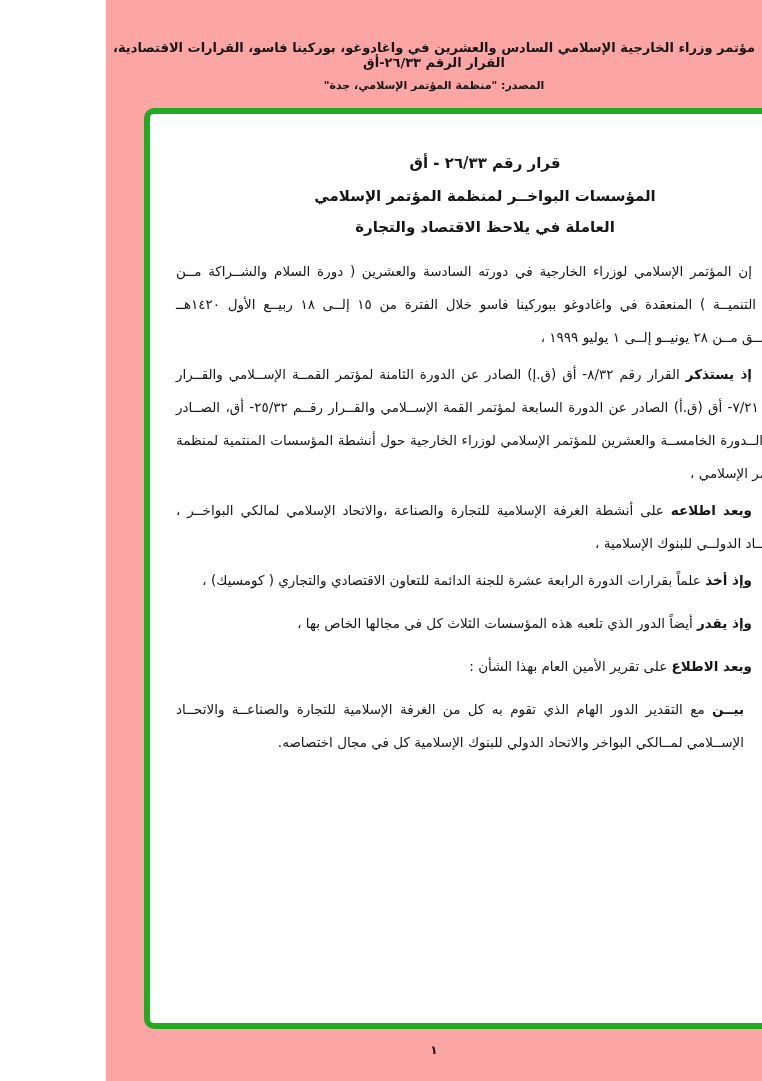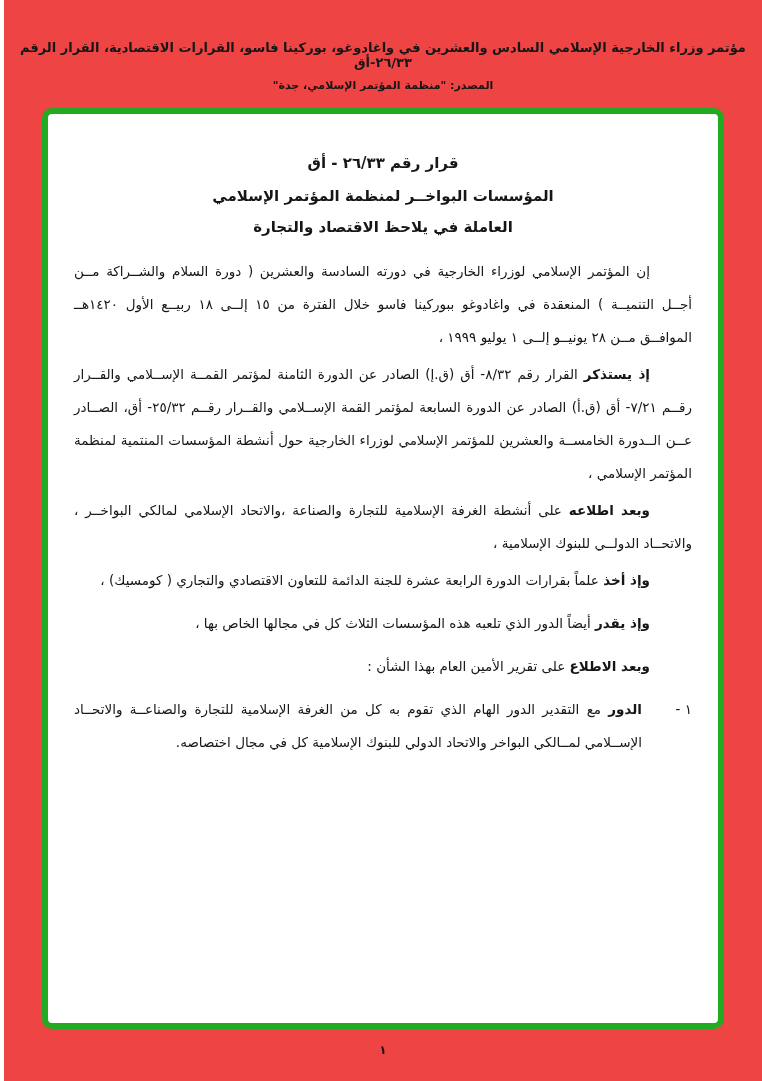--- a/index.html
+++ b/index.html
@@ -5,22 +5,22 @@
   * { margin:0; padding:0; box-sizing:border-box; }
   html, body { width:762px; height:1081px; overflow:hidden; }
   body {
     background:#ffffff;
     font-family:"DejaVu Sans", sans-serif;
     color:#161616;
     direction:rtl;
   }
   .page {
     position:relative;
-    width:758px; height:1081px;
-    background:#ef4444;
+    width:656px; height:1081px;
+    background:#fca5a5;
   }
   .doc-header {
     padding-top:40px;
     text-align:center;
   }
   .doc-header .line1 {
     font-size:13px;
     font-weight:bold;
     letter-spacing:0;
   }
@@ -111,21 +111,21 @@
 
 
       <p class="para single"><span class="lead">وإذ أخذ</span><span> علماً بقرارات الدورة الرابعة عشرة للجنة الدائمة للتعاون الاقتصادي والتجاري ( كومسيك) ،</span></p>
 
       <p class="para single"><span class="lead">وإذ يقدر</span><span> أيضاً الدور الذي تلعبه هذه المؤسسات الثلاث كل في مجالها الخاص بها ،</span></p>
 
       <p class="para single"><span class="lead">وبعد الاطلاع</span><span> على تقرير الأمين العام بهذا الشأن :</span></p>
 
       <div class="list-item">
         <span class="item-number">١ -</span>
-        <p class="item-text"><span class="lead">الدور</span><span> مع التقدير الدور الهام الذي تقوم به كل من الغرفة الإسلامية للتجارة والصناعــة والاتحــاد الإســلامي لمــالكي البواخر والاتحاد الدولي للبنوك الإسلامية كل في مجال اختصاصه.</span></p>
+        <p class="item-text"><span class="lead">بيــن</span><span> مع التقدير الدور الهام الذي تقوم به كل من الغرفة الإسلامية للتجارة والصناعــة والاتحــاد الإســلامي لمــالكي البواخر والاتحاد الدولي للبنوك الإسلامية كل في مجال اختصاصه.</span></p>
       </div>
 
     </div>
   </div>
 
   <div class="page-number">١</div>
 
 </div>
 
 </body></html>

